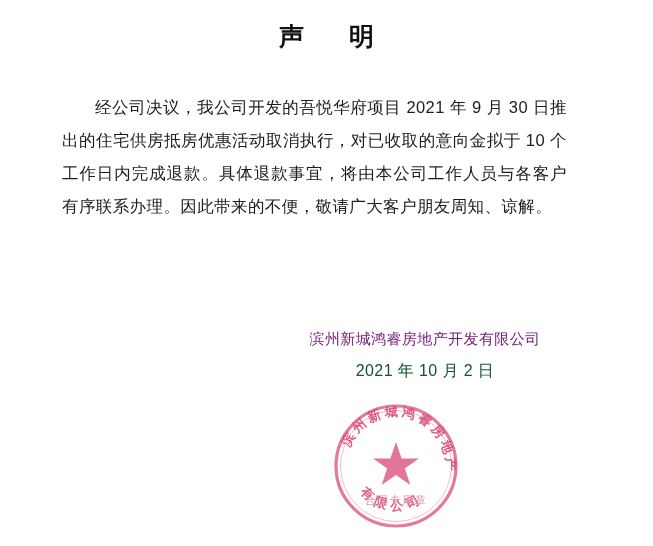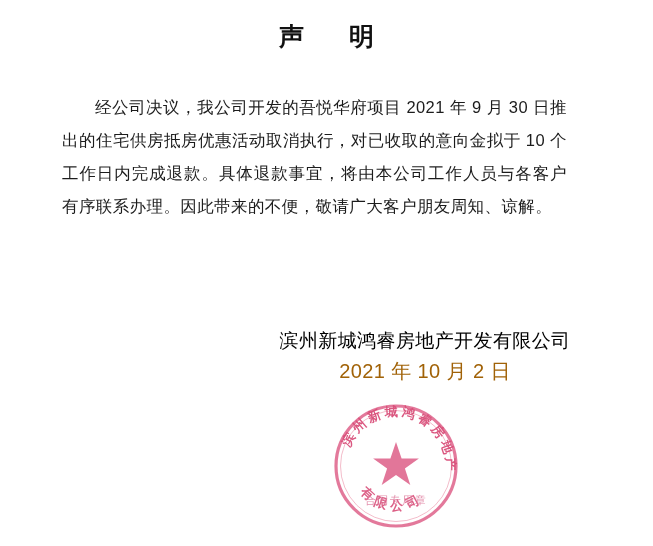--- a/index.html
+++ b/index.html
@@ -53,31 +53,31 @@
 
   .sign-block {
     position: absolute;
     right: 78px;
     bottom: 22px;
     text-align: center;
     width: 300px;
   }
 
   .sign-company {
-    font-size: 19px;
+    font-size: 15px;
     line-height: 30px;
-    color: #000000;
-    font-family: Liberation Serif, serif;
+    color: #701a75;
+    font-family: Liberation Mono, monospace;
     letter-spacing: 0.4px;
   }
 
   .sign-date {
-    font-size: 20px;
+    font-size: 16px;
     line-height: 30px;
-    color: #a16207;
+    color: #14532d;
     font-family: "Liberation Sans", "DejaVu Sans", sans-serif;
     letter-spacing: 0.4px;
   }
 
   
   .seal {
     position: absolute;
     left: 330px;
     top: 400px;
     width: 132px;

